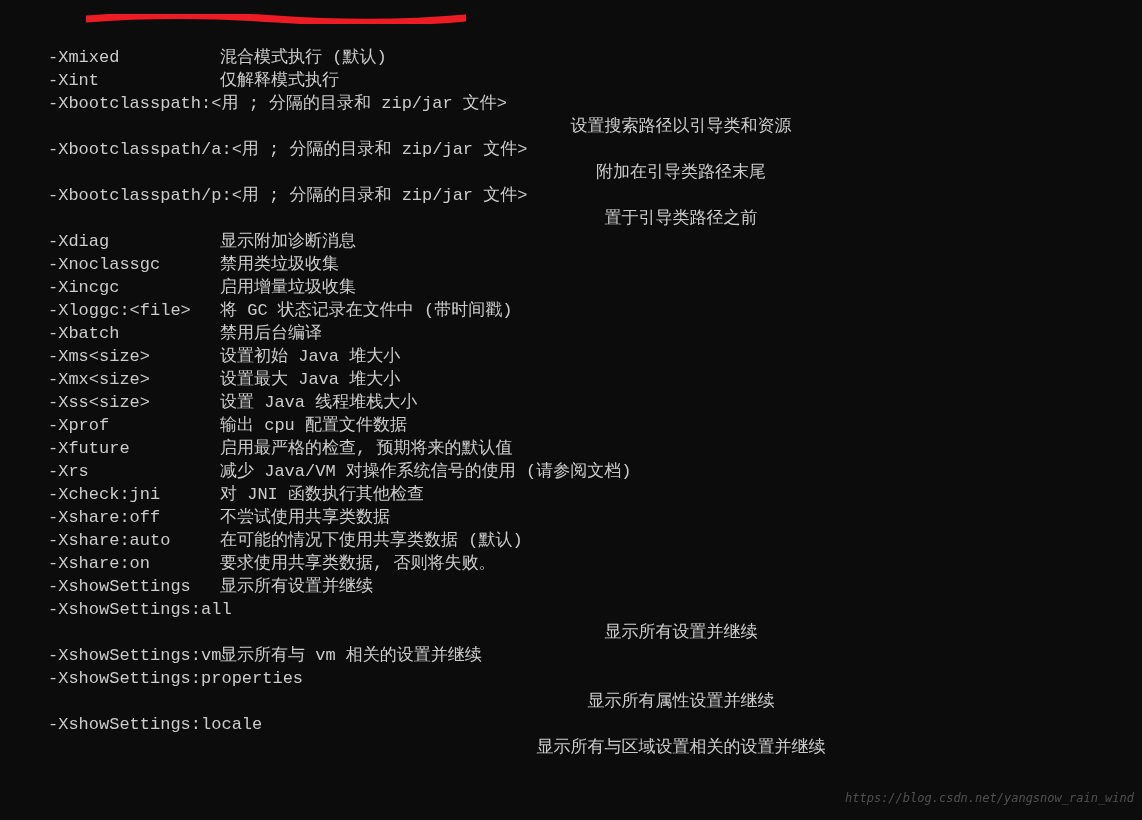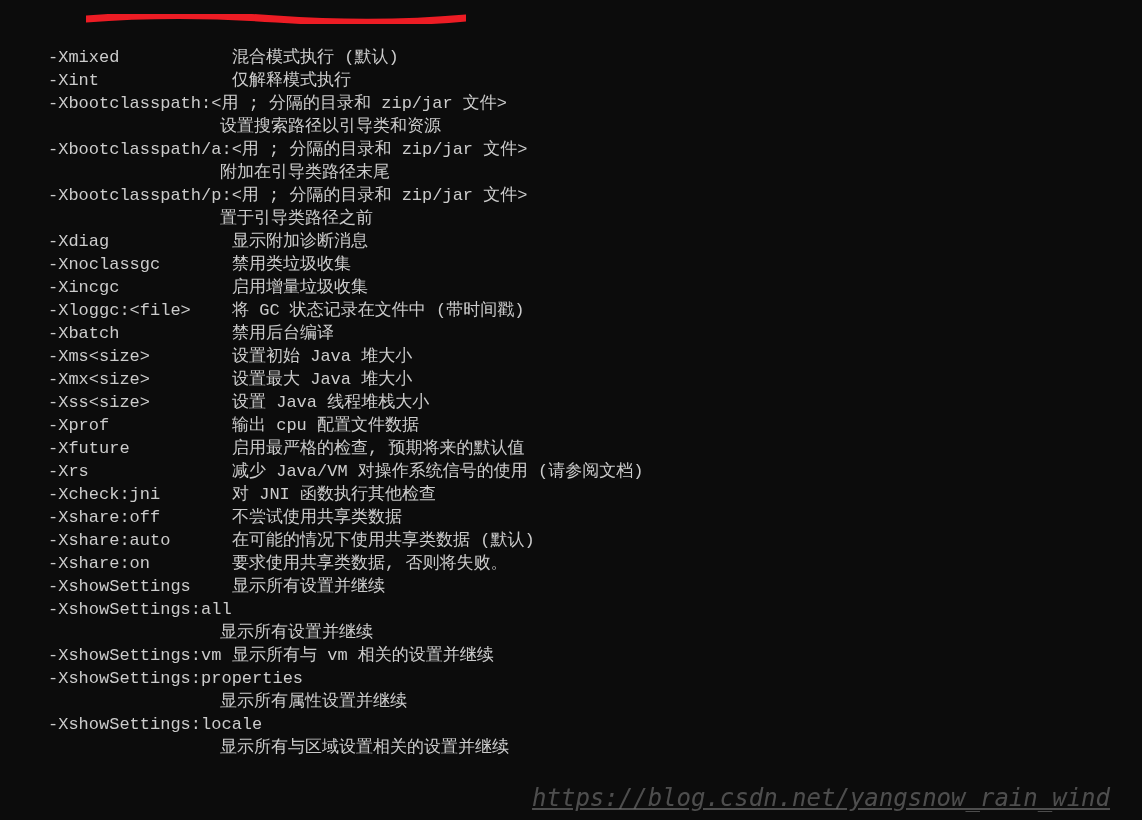--- a/index.html
+++ b/index.html
@@ -17,44 +17,44 @@
   }
   .terminal {
     white-space: pre;
     padding: 0;
   }
   .prompt-line {
     padding-left: 0;
   }
   .desc-line {
     padding-left: 220px;
+    text-align: center;
   }
   .watermark {
     position: absolute;
     bottom: 10px;
-    right: 32px;
+    right: 8px;
     color: rgba(204,204,204,0.35);
     font-family: "Consolas", monospace;
-    font-size: 24px;
+    font-size: 12px;
     font-style: italic;
-    text-decoration: underline;
   }
   .redact {
     position: absolute;
     top: 8px;
     left: 86px;
     width: 380px;
     height: 10px;
     pointer-events: none;
   }
   .redact svg {
     width: 100%;
     height: 100%;
   }
-  .flex-row { display:flex;gap:12px; }
+  .flex-row { display:flex; }
   .col-opt { width:172px; flex:none; }
 </style>
 </head>
 <body>
 
 <div class="terminal">
   <div id="options-container"><div class="flex-row" style="padding-left: 48px;"><span class="col-opt">-Xmixed</span><span>混合模式执行 (默认)</span></div><div class="flex-row" style="padding-left: 48px;"><span class="col-opt">-Xint</span><span>仅解释模式执行</span></div><div style="padding-left: 48px;"><span>-Xbootclasspath:</span><span>&lt;用 ; 分隔的目录和 zip/jar 文件&gt;</span></div><div class="desc-line">设置搜索路径以引导类和资源</div><div style="padding-left: 48px;"><span>-Xbootclasspath/a:</span><span>&lt;用 ; 分隔的目录和 zip/jar 文件&gt;</span></div><div class="desc-line">附加在引导类路径末尾</div><div style="padding-left: 48px;"><span>-Xbootclasspath/p:</span><span>&lt;用 ; 分隔的目录和 zip/jar 文件&gt;</span></div><div class="desc-line">置于引导类路径之前</div><div class="flex-row" style="padding-left: 48px;"><span class="col-opt">-Xdiag</span><span>显示附加诊断消息</span></div><div class="flex-row" style="padding-left: 48px;"><span class="col-opt">-Xnoclassgc</span><span>禁用类垃圾收集</span></div><div class="flex-row" style="padding-left: 48px;"><span class="col-opt">-Xincgc</span><span>启用增量垃圾收集</span></div><div class="flex-row" style="padding-left: 48px;"><span class="col-opt">-Xloggc:&lt;file&gt;</span><span>将 GC 状态记录在文件中 (带时间戳)</span></div><div class="flex-row" style="padding-left: 48px;"><span class="col-opt">-Xbatch</span><span>禁用后台编译</span></div><div class="flex-row" style="padding-left: 48px;"><span class="col-opt">-Xms&lt;size&gt;</span><span>设置初始 Java 堆大小</span></div><div class="flex-row" style="padding-left: 48px;"><span class="col-opt">-Xmx&lt;size&gt;</span><span>设置最大 Java 堆大小</span></div><div class="flex-row" style="padding-left: 48px;"><span class="col-opt">-Xss&lt;size&gt;</span><span>设置 Java 线程堆栈大小</span></div><div class="flex-row" style="padding-left: 48px;"><span class="col-opt">-Xprof</span><span>输出 cpu 配置文件数据</span></div><div class="flex-row" style="padding-left: 48px;"><span class="col-opt">-Xfuture</span><span>启用最严格的检查, 预期将来的默认值</span></div><div class="flex-row" style="padding-left: 48px;"><span class="col-opt">-Xrs</span><span>减少 Java/VM 对操作系统信号的使用 (请参阅文档)</span></div><div class="flex-row" style="padding-left: 48px;"><span class="col-opt">-Xcheck:jni</span><span>对 JNI 函数执行其他检查</span></div><div class="flex-row" style="padding-left: 48px;"><span class="col-opt">-Xshare:off</span><span>不尝试使用共享类数据</span></div><div class="flex-row" style="padding-left: 48px;"><span class="col-opt">-Xshare:auto</span><span>在可能的情况下使用共享类数据 (默认)</span></div><div class="flex-row" style="padding-left: 48px;"><span class="col-opt">-Xshare:on</span><span>要求使用共享类数据, 否则将失败。</span></div><div class="flex-row" style="padding-left: 48px;"><span class="col-opt">-XshowSettings</span><span>显示所有设置并继续</span></div><div style="padding-left: 48px;">-XshowSettings:all</div><div class="desc-line">显示所有设置并继续</div><div class="flex-row" style="padding-left: 48px;"><span class="col-opt">-XshowSettings:vm</span><span>显示所有与 vm 相关的设置并继续</span></div><div style="padding-left: 48px;">-XshowSettings:properties</div><div class="desc-line">显示所有属性设置并继续</div><div style="padding-left: 48px;">-XshowSettings:locale</div><div class="desc-line">显示所有与区域设置相关的设置并继续</div></div>
   
 </div>
 

